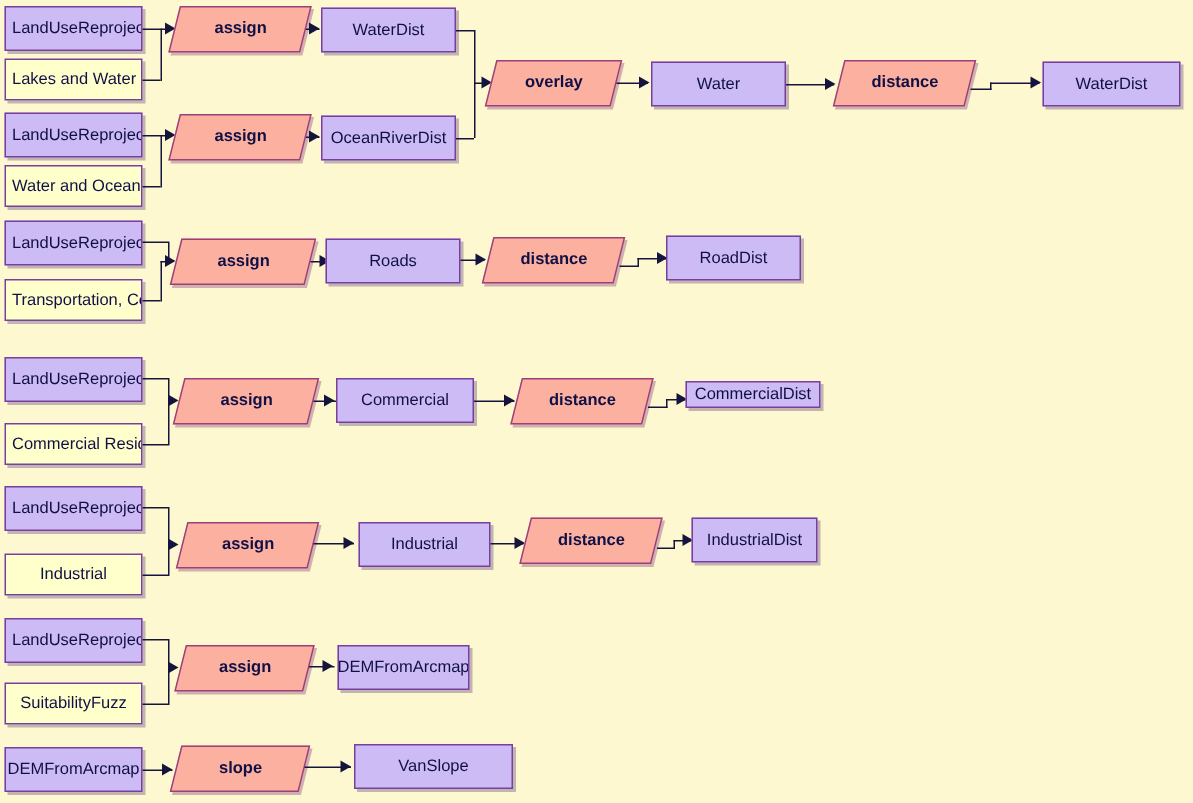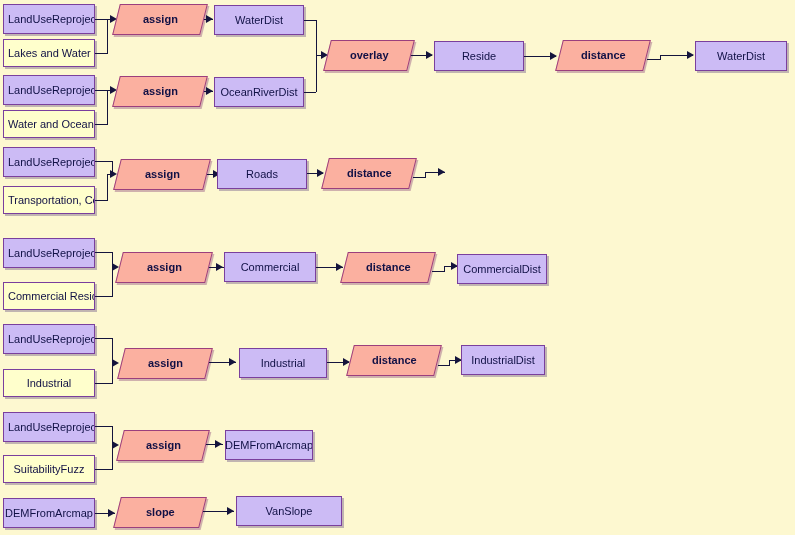--- a/index.html
+++ b/index.html
@@ -135,21 +135,21 @@
   <div class="wire h" style="left:304px; top:92px; width:12px;"></div>
   <div class="wire v" style="left:316px; top:20px; height:72px;"></div>
   <div class="wire h" style="left:316px; top:55px; width:9px;"></div>
   <div class="arrow" style="left:321px; top:51px;"></div>
   <div class="node tool" style="left:327px; top:40px; width:84px; height:31px;">
     <span>overlay</span>
   </div>
   <div class="wire h" style="left:411px; top:55px; width:21px;"></div>
   <div class="arrow" style="left:426px; top:51px;"></div>
   <div class="node data" style="left:434px; top:41px; width:90px; height:30px;">
-    <span>Reside</span>
+    <span>Water</span>
   </div>
   <div class="wire h" style="left:524px; top:56px; width:32px;"></div>
   <div class="arrow" style="left:550px; top:52px;"></div>
   <div class="node tool" style="left:559px; top:40px; width:88px; height:31px;">
     <span>distance</span>
   </div>
   <div class="wire h" style="left:647px; top:59px; width:14px;"></div>
   <div class="wire h" style="left:660px; top:55px; width:33px;"></div>
   <div class="wire v" style="left:660px; top:55px; height:5px;"></div>
   <div class="arrow" style="left:687px; top:51px;"></div>
@@ -179,20 +179,23 @@
   </div>
   <div class="wire h" style="left:307px; top:173px; width:16px;"></div>
   <div class="arrow" style="left:317px; top:169px;"></div>
   <div class="node tool" style="left:325px; top:158px; width:88px; height:31px;">
     <span>distance</span>
   </div>
   <div class="wire h" style="left:413px; top:177px; width:13px;"></div>
   <div class="wire h" style="left:425px; top:172px; width:20px;"></div>
   <div class="wire v" style="left:425px; top:172px; height:6px;"></div>
   <div class="arrow" style="left:438px; top:168px;"></div>
+  <div class="node data" style="left:444px; top:157px; width:90px; height:30px;">
+    <span>RoadDist</span>
+  </div>
 
   <div class="node data clip" style="left:3px; top:238px; width:92px; height:30px;">
     <span>LandUseReprojecte</span>
   </div>
   <div class="node input" style="left:3px; top:282px; width:92px; height:28px;">
     <span>Commercial Reside</span>
   </div>
   <div class="wire h" style="left:95px; top:252px; width:17px;"></div>
   <div class="wire h" style="left:95px; top:296px; width:17px;"></div>
   <div class="wire v" style="left:112px; top:252px; height:45px;"></div>
@@ -207,21 +210,21 @@
   </div>
   <div class="wire h" style="left:316px; top:267px; width:27px;"></div>
   <div class="arrow" style="left:336px; top:263px;"></div>
   <div class="node tool" style="left:344px; top:252px; width:88px; height:31px;">
     <span>distance</span>
   </div>
   <div class="wire h" style="left:432px; top:271px; width:13px;"></div>
   <div class="wire h" style="left:444px; top:266px; width:14px;"></div>
   <div class="wire v" style="left:444px; top:266px; height:6px;"></div>
   <div class="arrow" style="left:451px; top:262px;"></div>
-  <div class="node data" style="left:457px; top:254px; width:90px; height:30px;text-align:center;">
+  <div class="node data" style="left:457px; top:254px; width:90px; height:18px;text-align:center;">
     <span>CommercialDist</span>
   </div>
 
   <div class="node data clip" style="left:3px; top:324px; width:92px; height:30px;">
     <span>LandUseReprojecte</span>
   </div>
   <div class="node input center" style="left:3px; top:369px; width:92px; height:28px;">
     <span>Industrial</span>
   </div>
   <div class="wire h" style="left:95px; top:338px; width:17px;"></div>

